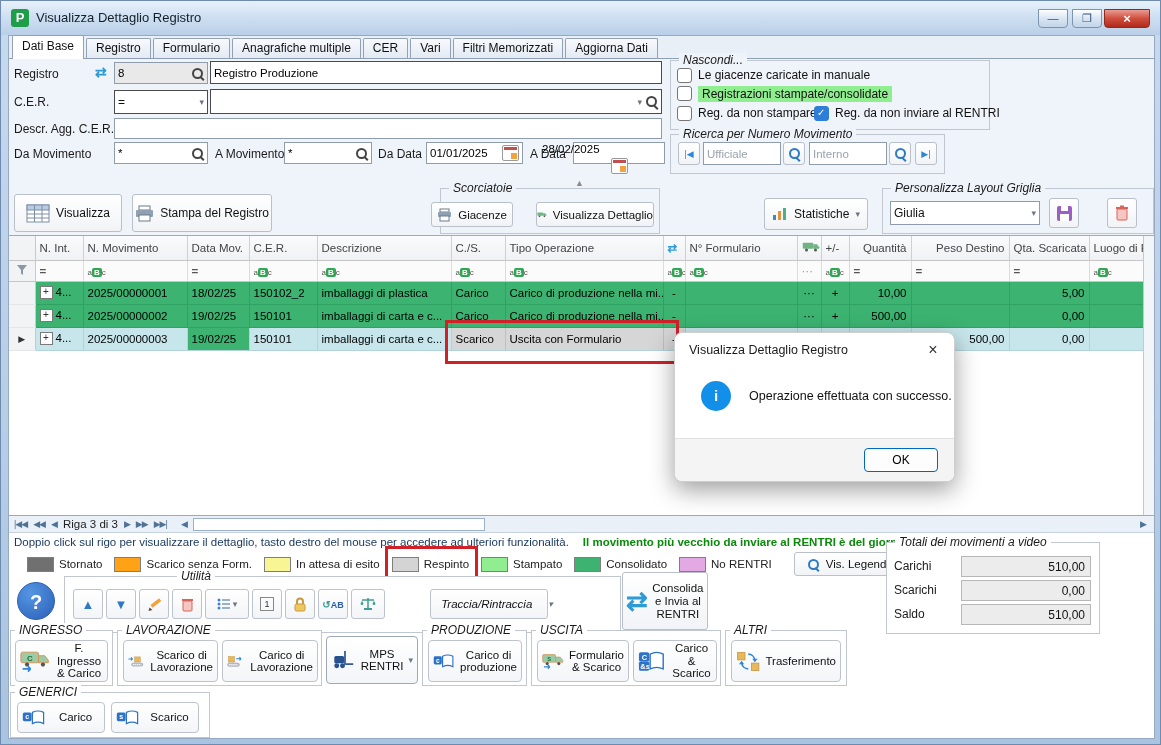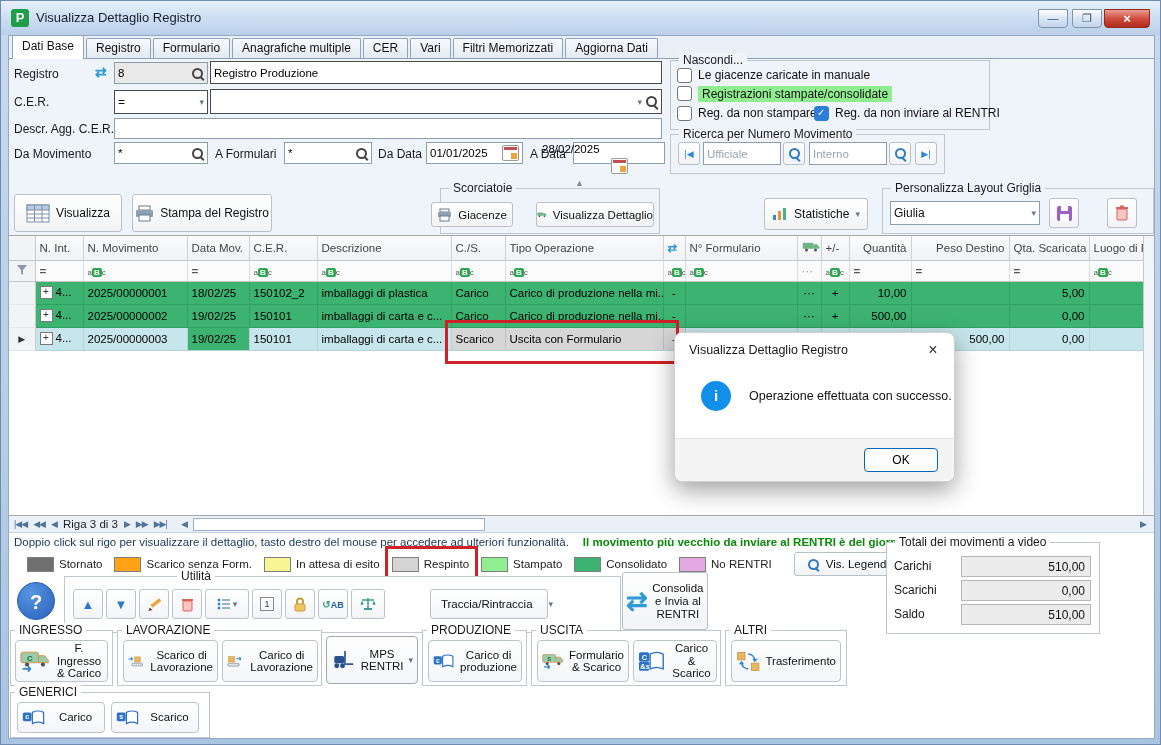--- a/index.html
+++ b/index.html
@@ -33,21 +33,21 @@
   .cal::before{content:"";position:absolute;left:1px;top:1px;right:1px;height:3px;background:#C0504D;}
   .cal::after{content:"";position:absolute;right:1px;bottom:1px;width:6px;height:6px;background:#F2A33C;}
   .chev{color:#6B7685;font-size:9px;flex:none;}
   .swap{color:#2E9BD6;font-weight:bold;}
   .cb{display:inline-block;width:13px;height:13px;border:1px solid #767676;border-radius:3px;background:#fff;vertical-align:-2px;position:relative;flex:none;}
   .cb.checked{background:#2D7DD9;border-color:#2D7DD9;}
   .cb.checked::after{content:"✓";color:#fff;font-size:10px;position:absolute;left:2px;top:0px;line-height:12px;}
   .cbrow{position:absolute;display:flex;align-items:flex-start;gap:6px;font-size:12px;white-space:nowrap;}
   .hl{background:#90EE90;padding:1px 4px;}
   .gb{position:absolute;border:1px solid #C0C7D0;box-sizing:border-box;}
-  .gb-title{position:absolute;top:-8px;left:8px;background:#EFF3FA;padding:0 4px;font-size:12px;color:#1A1A1A;white-space:nowrap;}
+  .gb-title{position:absolute;top:-8px;left:8px;background:#EFF3FA;padding:0 4px;font-size:12px;color:#1A1A1A;white-space:nowrap;font-style:italic;}
   .gb-title.onwhite{background:#FFFFFF;}
   .btn{position:absolute;background:linear-gradient(#FFFFFF,#F1F3F6);border:1px solid #B9C0CA;border-radius:3px;display:flex;align-items:center;justify-content:center;gap:6px;font-size:12px;box-sizing:border-box;cursor:default;white-space:nowrap;}
   .btn.small{font-size:11.5px;}
   .navglyph{color:#4F7396;font-size:9px;letter-spacing:-1px;}
   
   .grid-wrap{position:absolute;left:0;top:199px;width:1145px;height:281px;background:#fff;border-top:1px solid #A8A8A8;border-bottom:1px solid #A8A8A8;box-sizing:border-box;}
   table.grid{border-collapse:collapse;table-layout:fixed;width:1135px;font-size:11.5px;}
   .grid th,.grid td{overflow:hidden;white-space:nowrap;height:23px;padding:0 4px;border-right:1px solid #DCDCDC;border-bottom:1px solid #E6E6E6;text-align:left;font-weight:normal;box-sizing:border-box;}
   .grid thead th{background:linear-gradient(#FAFBFC,#EFF1F4);color:#444;height:24px;border-bottom:1px solid #C6C6C6;border-right:1px solid #D0D0D0;}
   .grid tr.filter td{background:#FBFBFC;height:21px;border-bottom:1px solid #C6C6C6;color:#777;}
@@ -147,21 +147,21 @@
     <div class="lbl" style="left:5px;top:86px;">Descr. Agg. C.E.R.</div>
     <div class="fld" style="left:105px;top:82px;width:548px;height:21px;">
       <input class="bare" value="" style="">
     </div>
 
     <div class="lbl" style="left:5px;top:111px;">Da Movimento</div>
     <div class="fld" style="left:105px;top:106px;width:94px;height:22px;">
       <input class="bare" value="*" style="">
       <span class="mag"></span>
     </div>
-    <div class="lbl" style="left:206px;top:111px;">A Formulari</div>
+    <div class="lbl" style="left:206px;top:111px;">A Movimento</div>
     <div class="fld" style="left:275px;top:106px;width:88px;height:22px;">
       <input class="bare" value="*" style="">
       <span class="mag"></span>
     </div>
     <div class="lbl" style="left:369px;top:111px;">Da Data</div>
     <div class="fld" style="left:417px;top:106px;width:97px;height:22px;">
       <input class="bare" value="01/01/2025" style="">
       <span class="cal"></span>
     </div>
     <div class="lbl" style="left:521px;top:111px;">A Data</div>
@@ -523,21 +523,21 @@
           </span>
         <span class="ubtn" style="width:34px;">
           <svg width="16" height="14">
               <line x1="8" y1="1" x2="8" y2="11" stroke="#3E9C92" stroke-width="1.5"></line>
               <line x1="2" y1="3" x2="14" y2="3" stroke="#3E9C92" stroke-width="1.5"></line>
               <path d="M0.5 7 L2 3.5 L3.5 7 a1.6 1.6 0 0 1 -3 0" fill="#3E9C92"></path>
               <path d="M12.5 7 L14 3.5 L15.5 7 a1.6 1.6 0 0 1 -3 0" fill="#3E9C92"></path>
               <rect x="4" y="11" width="8" height="2" fill="#3E9C92"></rect>
             </svg>
         </span>
-        <span class="ubtn" style="width:118px;margin-left:42px;gap:16px;">
+        <span class="ubtn" style="width:118px;margin-left:42px;gap:16px;font-style:italic;">
           <svg width="15" height="15">
               <rect x="3" y="1" width="11" height="13" rx="1" fill="#fff" stroke="#5D81A8"></rect>
               <circle cx="5" cy="11" r="3.6" fill="#E8913C"></circle>
               <circle cx="5" cy="11" r="1.4" fill="#fff"></circle>
             </svg>
           <span style="font-size:11.5px;">Traccia/Rintraccia</span>
           <span class="chev">▾</span>
         </span>
       </div>
     </div>

